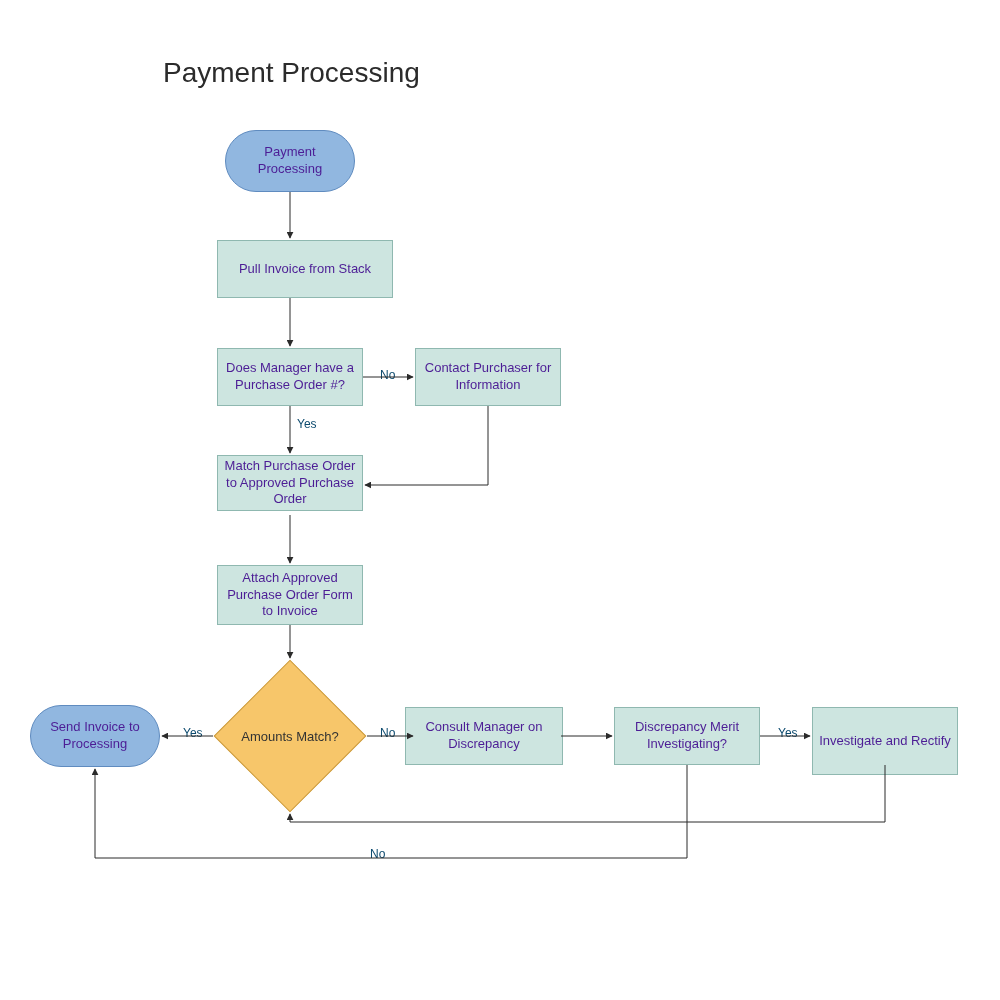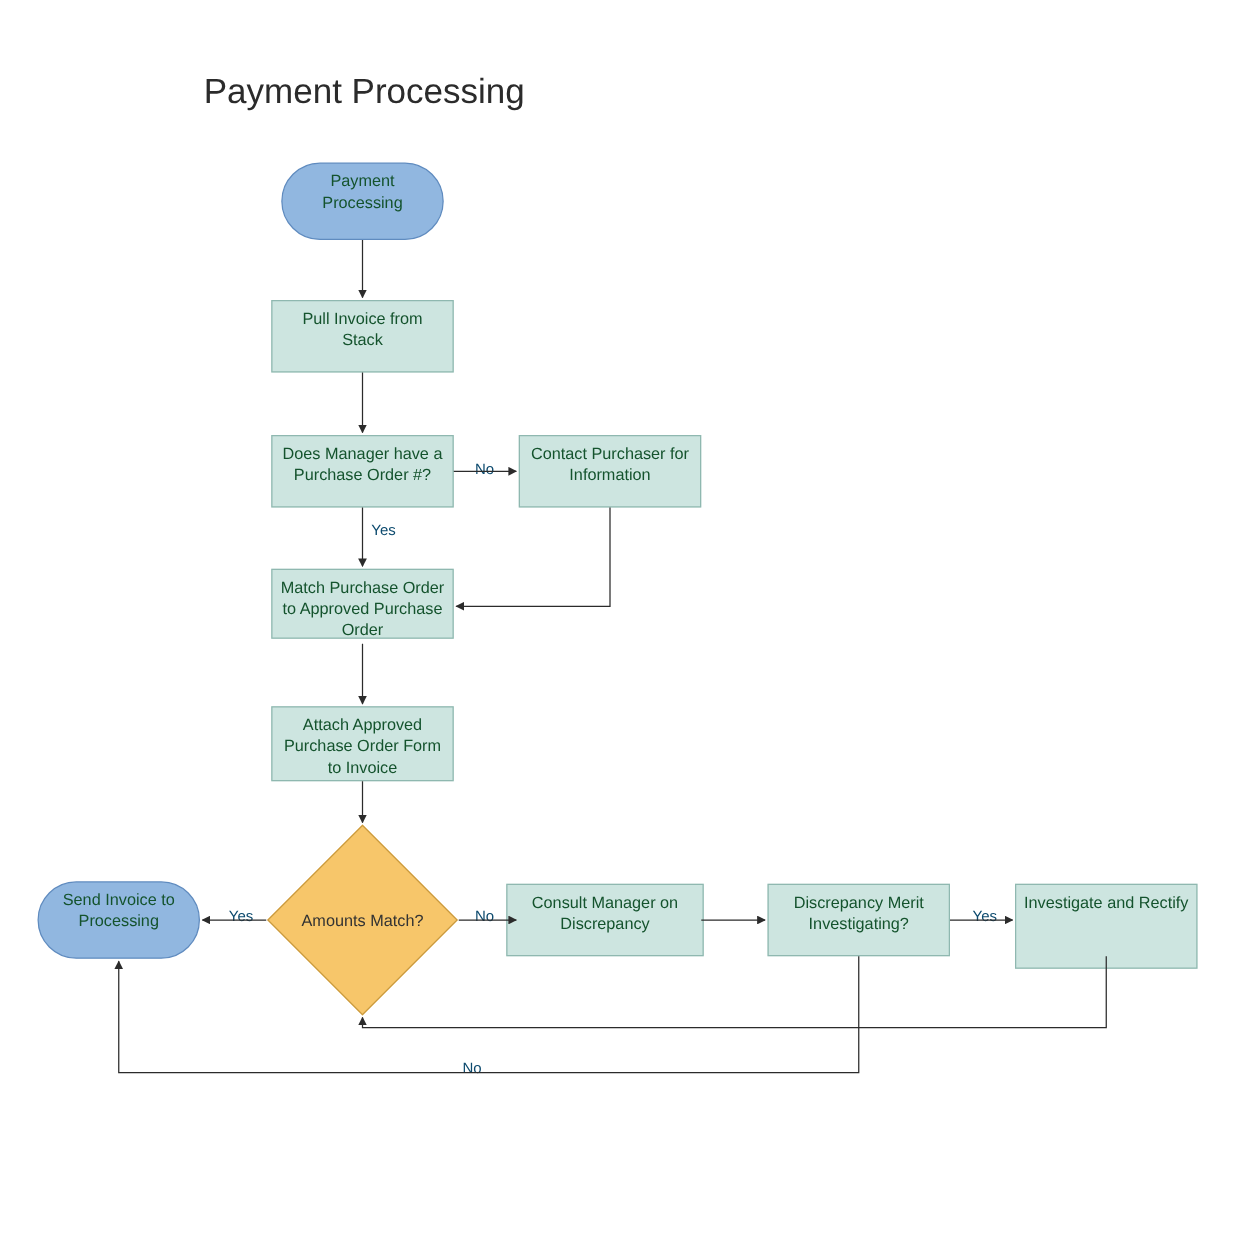--- a/index.html
+++ b/index.html
@@ -12,25 +12,25 @@
     position: relative;
   }
   .title {
     position: absolute;
     font-size: 28px;
     color: #2b2b2b;
   }
   .node {
     position: absolute;
     display: flex;
-    align-items: flex-start;
+    align-items: center;
     justify-content: center;
     text-align: center;
     font-size: 13px;
-    color: #14532d;
+    color: #4c1d95;
     box-sizing: border-box;
     padding: 6px;
     line-height: 1.3;
   }
   .terminator {
     background: #91b7e0;
     border: 1px solid #5f8bbf;
     border-radius: 32px;
   }
   .process {
@@ -76,21 +76,21 @@
 </head>
 <body>
 
 <div class="title" style="left:163px; top:57px;">Payment Processing</div>
 
 <div class="node terminator" style="left:225px; top:130px; width:130px; height:62px;">
   <span style="white-space:pre-line;">Payment
 Processing</span>
 </div>
 
-<div class="node process" style="left:217px; top:240px; width:146px; height:58px;">
+<div class="node process" style="left:217px; top:240px; width:176px; height:58px;">
   <span>Pull  Invoice from Stack</span>
 </div>
 
 <div class="node process" style="left:217px; top:348px; width:146px; height:58px;">
   <span>Does Manager have a Purchase Order #?</span>
 </div>
 
 <div class="node process" style="left:415px; top:348px; width:146px; height:58px;">
   <span>Contact Purchaser for Information</span>
 </div>

